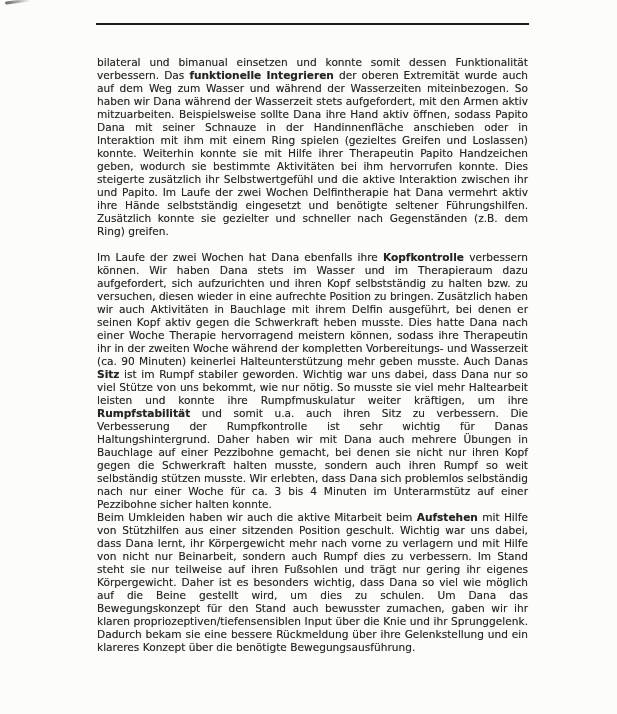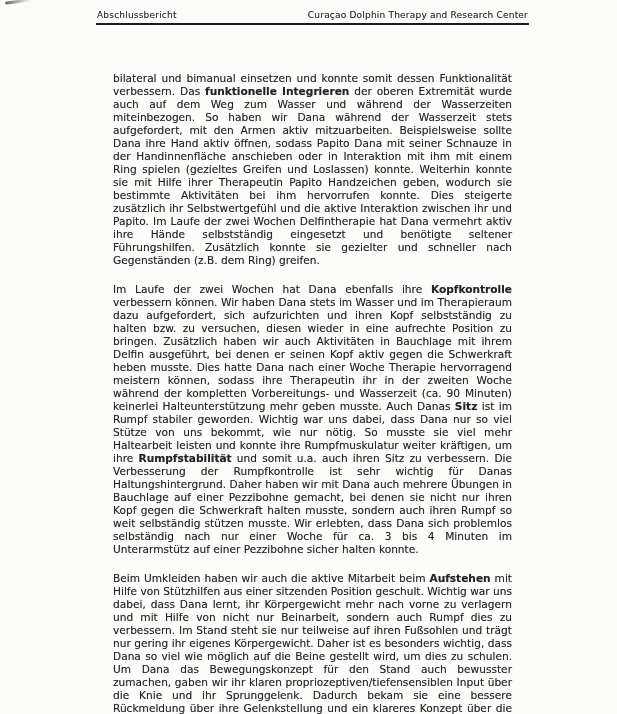--- a/index.html
+++ b/index.html
@@ -33,35 +33,31 @@
     position: absolute; left: 96px; top: 23px; width: 433px;
     height: 2px; background: #1c1c1c;
   }
   .content {
     position: absolute; left: 97px; top: 56px; width: 431px;
     font-size: 10.6px; line-height: 13px;
     text-align: justify;
     color: #242424;
     text-shadow: 0 0 .7px rgba(60,60,60,.45);
   }
-  .content p { margin: 16px; padding: 0; }
+  .content p { margin: 0; padding: 0; }
   .content p.gap-after { margin-bottom: 13px; }
   .b { font-weight: bold; }
 </style>
 </head>
 <body>
 
 <div class="page">
 
   <div class="scan-artifact"></div>
 
-  <div class="header-row">
-    <span>Abschlussbericht</span>
-    <span>Curaçao Dolphin Therapy and Research Center</span>
-  </div>
 
   <div class="header-rule"></div>
 
   <div class="content">
 
     <p class="gap-after"><span>bilateral und bimanual einsetzen und konnte somit dessen Funktionalität verbessern. Das </span><span class="b">funktionelle Integrieren</span><span> der oberen Extremität wurde auch auf dem Weg zum Wasser und während der Wasserzeiten miteinbezogen. So haben wir Dana während der Wasserzeit stets aufgefordert, mit den Armen aktiv mitzuarbeiten. Beispielsweise sollte Dana ihre Hand aktiv öffnen, sodass Papito Dana mit seiner Schnauze in der Handinnenfläche anschieben oder in Interaktion mit ihm mit einem Ring spielen (gezieltes Greifen und Loslassen) konnte. Weiterhin konnte sie mit Hilfe ihrer Therapeutin Papito Handzeichen geben, wodurch sie bestimmte Aktivitäten bei ihm hervorrufen konnte. Dies steigerte zusätzlich ihr Selbstwertgefühl und die aktive Interaktion zwischen ihr und Papito. Im Laufe der zwei Wochen Delfintherapie hat Dana vermehrt aktiv ihre Hände selbstständig eingesetzt und benötigte seltener Führungshilfen. Zusätzlich konnte sie gezielter und schneller nach Gegenständen (z.B. dem Ring) greifen.</span></p>
 
     <p><span>Im Laufe der zwei Wochen hat Dana ebenfalls ihre </span><span class="b">Kopfkontrolle</span><span> verbessern können. Wir haben Dana stets im Wasser und im Therapieraum dazu aufgefordert, sich aufzurichten und ihren Kopf selbstständig zu halten bzw. zu versuchen, diesen wieder in eine aufrechte Position zu bringen. Zusätzlich haben wir auch Aktivitäten in Bauchlage mit ihrem Delfin ausgeführt, bei denen er seinen Kopf aktiv gegen die Schwerkraft heben musste. Dies hatte Dana nach einer Woche Therapie hervorragend meistern können, sodass ihre Therapeutin ihr in der zweiten Woche während der kompletten Vorbereitungs- und Wasserzeit (ca. 90 Minuten) keinerlei Halteunterstützung mehr geben musste. Auch Danas </span><span class="b">Sitz</span><span> ist im Rumpf stabiler geworden. Wichtig war uns dabei, dass Dana nur so viel Stütze von uns bekommt, wie nur nötig. So musste sie viel mehr Haltearbeit leisten und konnte ihre Rumpfmuskulatur weiter kräftigen, um ihre </span><span class="b">Rumpfstabilität</span><span> und somit u.a. auch ihren Sitz zu verbessern. Die Verbesserung der Rumpfkontrolle ist sehr wichtig für Danas Haltungshintergrund. Daher haben wir mit Dana auch mehrere Übungen in Bauchlage auf einer Pezzibohne gemacht, bei denen sie nicht nur ihren Kopf gegen die Schwerkraft halten musste, sondern auch ihren Rumpf so weit selbständig stützen musste. Wir erlebten, dass Dana sich problemlos selbständig nach nur einer Woche für ca. 3 bis 4 Minuten im Unterarmstütz auf einer Pezzibohne sicher halten konnte.</span></p>
 
     <p><span>Beim Umkleiden haben wir auch die aktive Mitarbeit beim </span><span class="b">Aufstehen</span><span> mit Hilfe von Stützhilfen aus einer sitzenden Position geschult. Wichtig war uns dabei, dass Dana lernt, ihr Körpergewicht mehr nach vorne zu verlagern und mit Hilfe von nicht nur Beinarbeit, sondern auch Rumpf dies zu verbessern. Im Stand steht sie nur teilweise auf ihren Fußsohlen und trägt nur gering ihr eigenes Körpergewicht. Daher ist es besonders wichtig, dass Dana so viel wie möglich auf die Beine gestellt wird, um dies zu schulen. Um Dana das Bewegungskonzept für den Stand auch bewusster zumachen, gaben wir ihr klaren propriozeptiven/tiefensensiblen Input über die Knie und ihr Sprunggelenk. Dadurch bekam sie eine bessere Rückmeldung über ihre Gelenkstellung und ein klareres Konzept über die benötigte Bewegungsausführung.</span></p>

